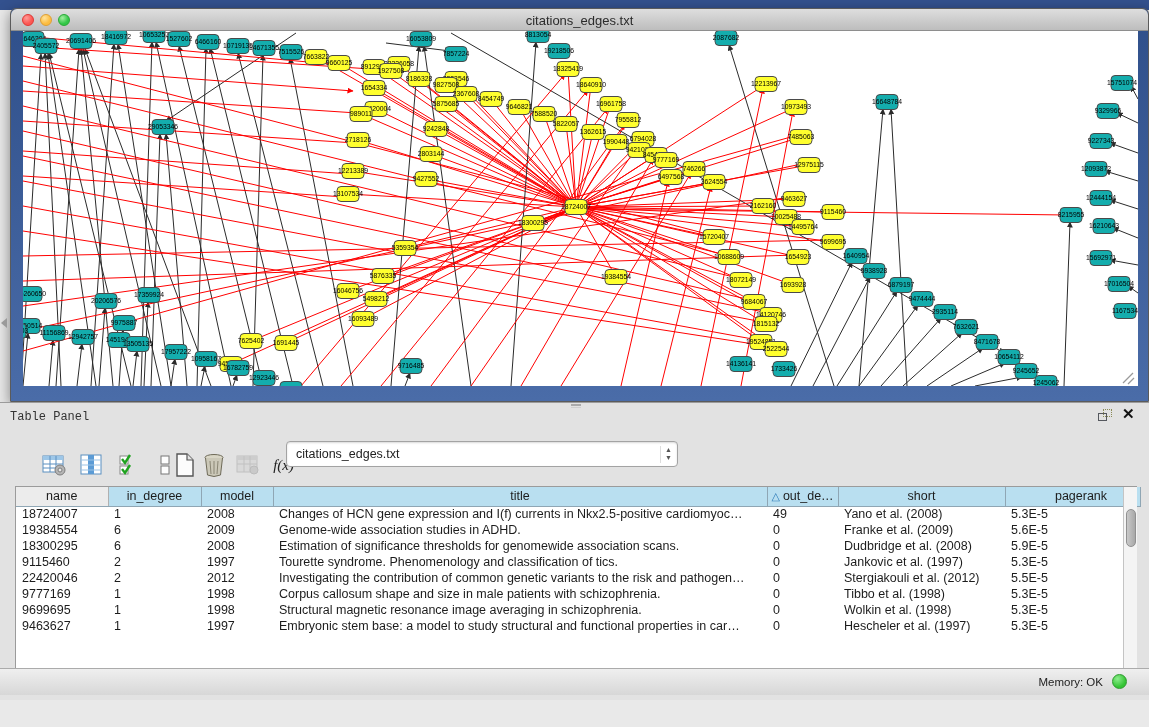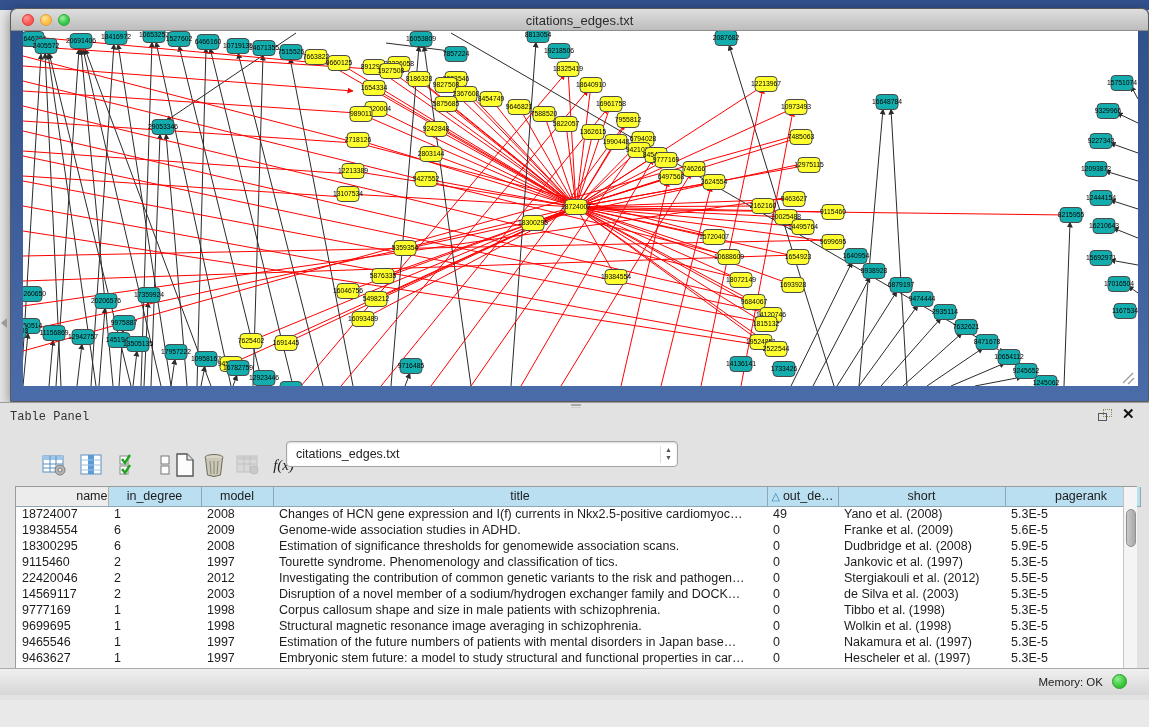--- a/index.html
+++ b/index.html
@@ -44,21 +44,21 @@
     border:1px solid #a3a3a3; border-radius:4px; box-shadow:inset 0 1px 2px rgba(0,0,0,.15);
     font-size:12.5px; color:#222; line-height:24px; padding-left:9px; }
   #table-select .stepper { right:4px; top:4px; width:13px; height:17px; color:#555;
     font-size:7px; line-height:8px; text-align:center; border-left:1px solid #ddd; padding-left:3px;}
 
   #table-box { left:15px; top:83px; width:1122px; height:185px; background:#fff;
     border:1px solid #9b9b9b; }
   table { border-collapse:collapse; table-layout:fixed; width:1106px; font-size:12.5px; color:#1c1c1c; }
   th { height:19px; background:#b9dff0; border-right:1px solid #8fa6b4; border-bottom:1px solid #8fa6b4;
        font-weight:normal; font-size:12.5px; text-align:center; overflow:hidden; white-space:nowrap; }
-  th.gray { background:#ececec; border-right:1px solid #b0b0b0;text-align:right; }
+  th.gray { background:#ececec; border-right:1px solid #b0b0b0; }
   td { height:16px; padding:0 4px 0 6px; overflow:hidden; white-space:nowrap; }
   .sort-tri { color:#2e7cb8; font-size:11px; }
   #vscroll { left:1107px; top:0px; width:14px; height:183px; background:#f4f4f4; border-left:1px solid #c4c4c4; }
   #vthumb { left:1.5px; top:22px; width:10px; height:38px; background:linear-gradient(90deg,#c9c9c9,#a8a8a8);
     border:1px solid #909090; border-radius:5px; }
 
   #tabs { left:0; top:270px; width:1149px; height:22px; display:flex; justify-content:center; }
   #tabs .seg { display:flex; border:1px solid #8f8f8f; border-radius:4px; overflow:hidden; background:#fff;
     box-shadow:0 1px 0 rgba(255,255,255,.7); height:20px; }
   #tabs .tab { padding:2px 7px; font-size:12.5px; color:#1c1c1c; border-right:1px solid #c0c0c0; line-height:16px;}
@@ -883,60 +883,42 @@
           <tr>
             <td>22420046</td>
             <td>2</td>
             <td>2012</td>
             <td>Investigating the contribution of common genetic variants to the risk and pathogen…</td>
             <td>0</td>
             <td>Stergiakouli et al. (2012)</td>
             <td>5.5E-5</td>
           </tr>
           <tr>
-            <td>14569117</td>
-            <td>2</td>
-            <td>2003</td>
-            <td>Disruption of a novel member of a sodium/hydrogen exchanger family and DOCK…</td>
-            <td>0</td>
-            <td>de Silva et al. (2003)</td>
-            <td>5.3E-5</td>
-          </tr>
-          <tr>
             <td>9777169</td>
             <td>1</td>
             <td>1998</td>
             <td>Corpus callosum shape and size in male patients with schizophrenia.</td>
             <td>0</td>
             <td>Tibbo et al. (1998)</td>
             <td>5.3E-5</td>
           </tr>
           <tr>
             <td>9699695</td>
             <td>1</td>
             <td>1998</td>
             <td>Structural magnetic resonance image averaging in schizophrenia.</td>
             <td>0</td>
             <td>Wolkin et al. (1998)</td>
             <td>5.3E-5</td>
           </tr>
           <tr>
-            <td>9465546</td>
-            <td>1</td>
-            <td>1997</td>
-            <td>Estimation of the future numbers of patients with mental disorders in Japan base…</td>
-            <td>0</td>
-            <td>Nakamura et al. (1997)</td>
-            <td>5.3E-5</td>
-          </tr>
-          <tr>
             <td>9463627</td>
             <td>1</td>
             <td>1997</td>
-            <td>Embryonic stem future: a model to study structural and functional properties in car…</td>
+            <td>Embryonic stem base: a model to study structural and functional properties in car…</td>
             <td>0</td>
             <td>Hescheler et al. (1997)</td>
             <td>5.3E-5</td>
           </tr>
         </tbody>
     </table>
     <div id="vscroll" class="abs">
       <div id="vthumb" class="abs"></div>
     </div>
   </div>

